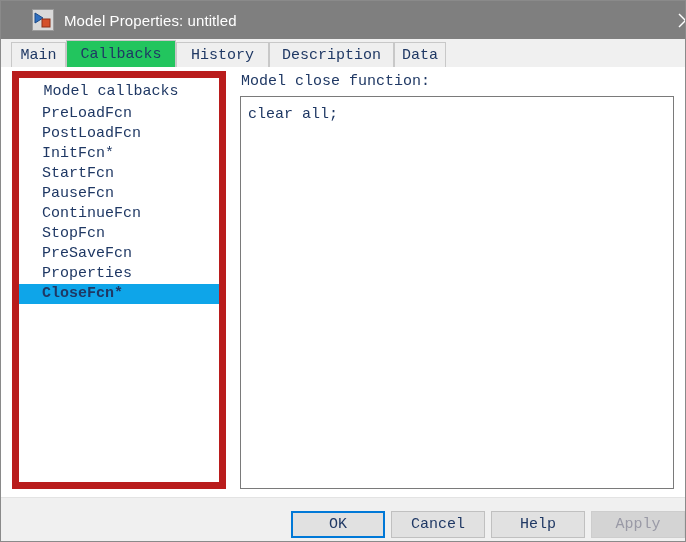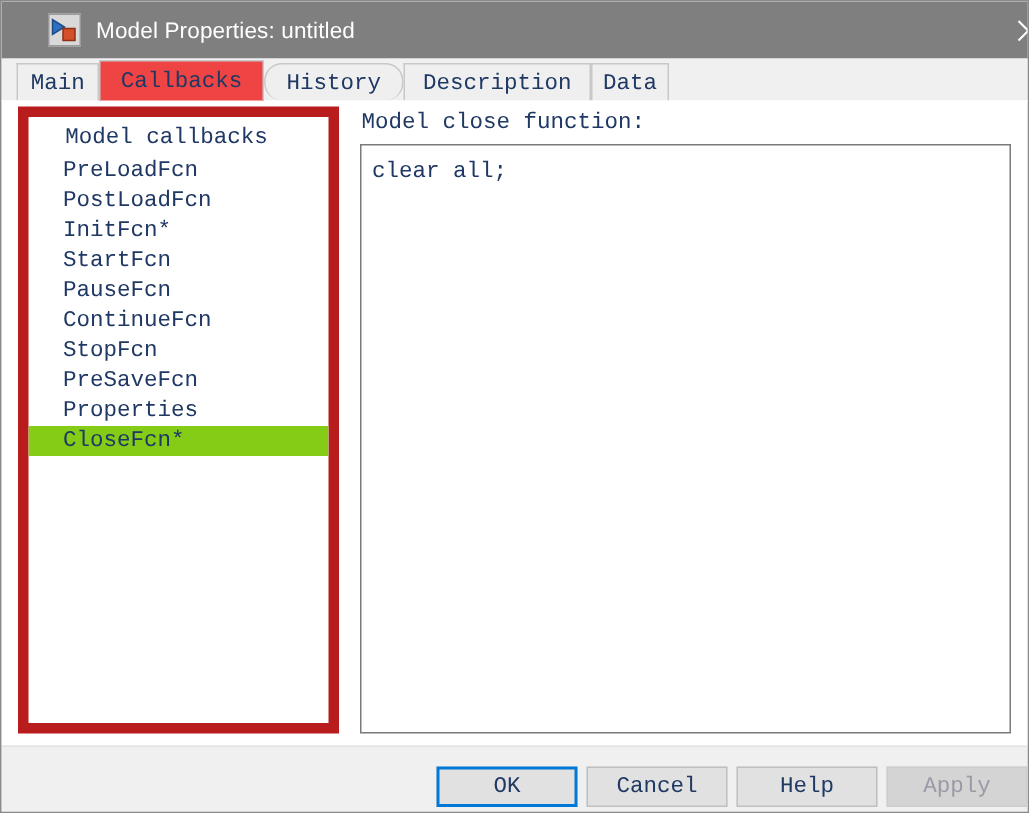--- a/index.html
+++ b/index.html
@@ -88,21 +88,21 @@
     display: flex;
     align-items: center;
     justify-content: center;
     font-family: Liberation Mono, monospace;
     font-size: 15px;
     color: #1f3864;
     cursor: pointer;
     white-space: nowrap;
   }
   .tab.active {
-    background: #ef4444;
+    background: #22c55e;
     border-color: #c8c8c8;
     color: #1f3864;
     top: 1px;
     height: 27px;
     z-index: 3;
   }
 
   
   #content {
     position: absolute;
@@ -138,21 +138,22 @@
     font-family: "Liberation Mono", "DejaVu Sans Mono", monospace;
     font-size: 15px;
     color: #1f3864;
     line-height: 20px;
     height: 20px;
     padding-left: 23px;
     white-space: nowrap;
     cursor: default;
   }
   .callback-item.selected {
-    background: #84cc16;
+    background: #0ea5e9;
+    font-weight: bold;
   }
 
   
   #func-label {
     position: absolute;
     left: 240px;
     top: 6px;
     font-family: "Liberation Mono", "DejaVu Sans Mono", monospace;
     font-size: 15px;
     color: #1f3864;
@@ -238,21 +239,21 @@
     </div>
   </div>
 
   <div id="tabstrip">
       <div class="tab" style="left: 10px; width: 55px;">
         <span>Main</span>
       </div>
       <div class="tab active" style="left: 65px; width: 110px;">
         <span>Callbacks</span>
       </div>
-      <div class="tab" style="left: 175px; width: 93px; border-radius: 12px;">
+      <div class="tab" style="left: 175px; width: 93px;">
         <span>History</span>
       </div>
       <div class="tab" style="left: 268px; width: 125px;">
         <span>Description</span>
       </div>
       <div class="tab" style="left: 393px; width: 52px;">
         <span>Data</span>
       </div>
     </div>
 

